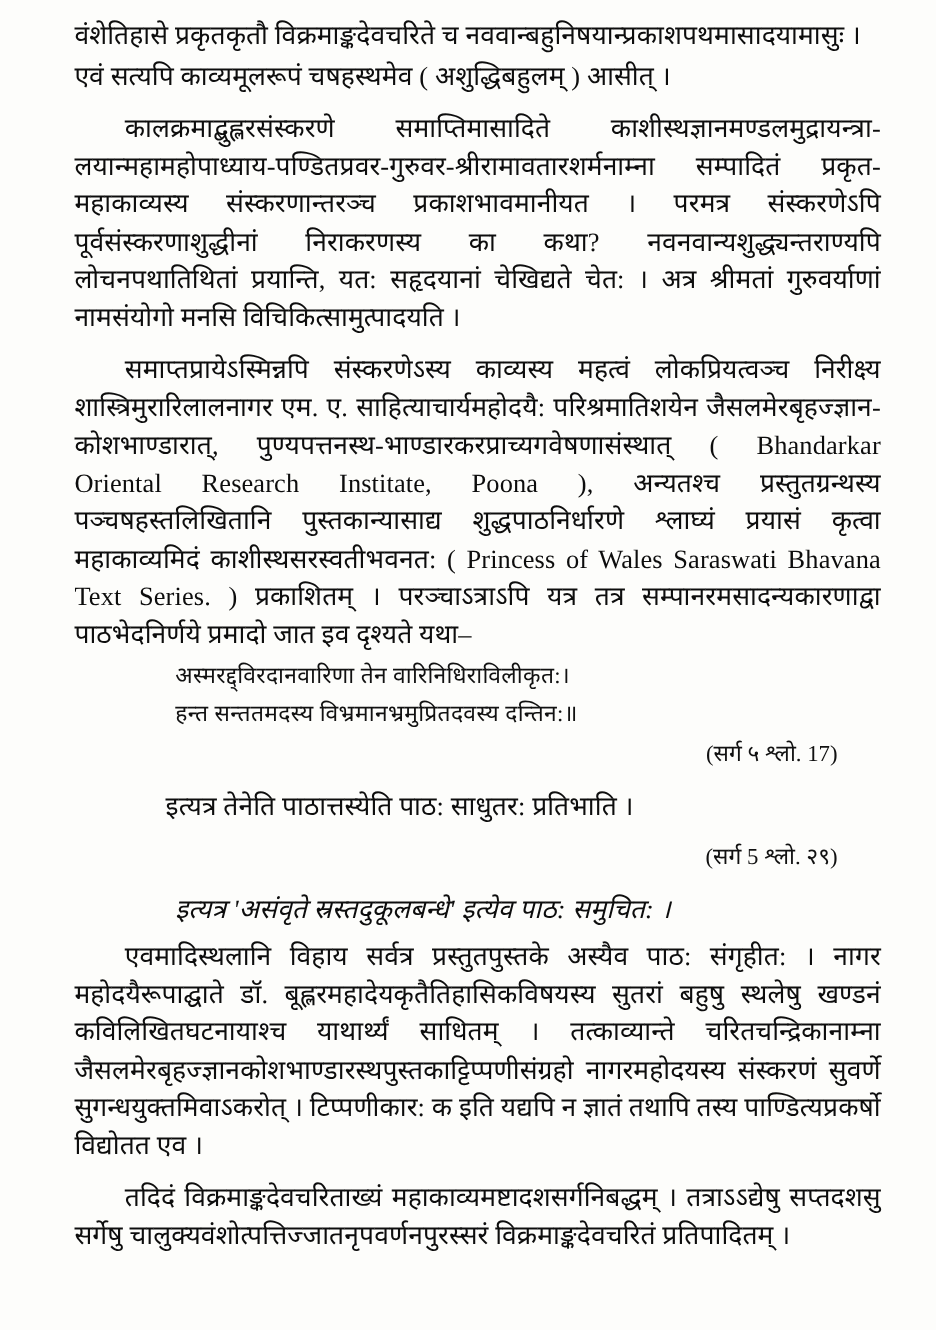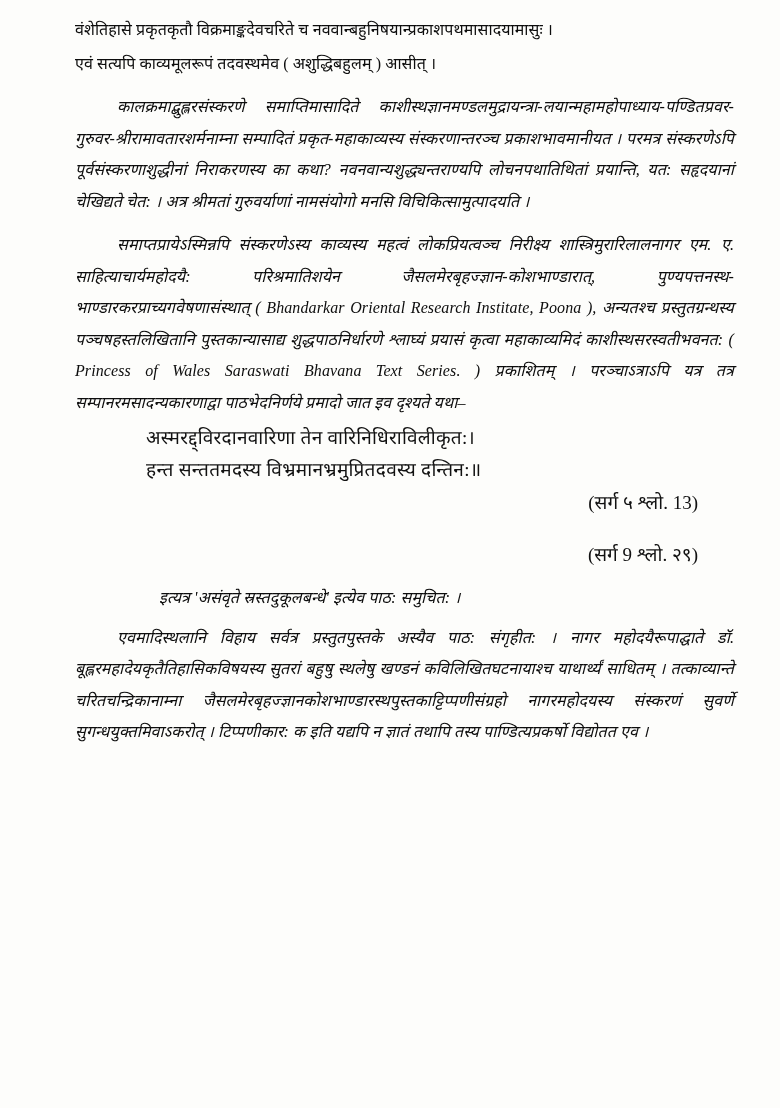--- a/index.html
+++ b/index.html
@@ -20,31 +20,30 @@
     height: 1108px;
     background: #fdfdfb;
     padding: 0;
     box-sizing: border-box;
   }
   .page-body {
     padding: 14px 46px 10px 62px;
     box-sizing: border-box;
   }
   p.para {
-    margin: 0 0 2px 13px;
-    font-size: 16px;
+    margin: 0 0 2px 0;
+    font-size: 22px;
     line-height: 31.5px;
     text-align: justify;
     text-justify: inter-word;
     color: #0d0d0d;
     letter-spacing: 0.1px;
   }
   p.para.indent {
     text-indent: 42px;
-    font-style: italic;
   }
   p.para.tight {
     margin-bottom: 0;
   }
   .blockquote {
     margin: 4px 0 0 0;
     padding-left: 84px;
     font-size: 19px;
     line-height: 32px;
   }
@@ -77,51 +76,53 @@
     padding-left: 76px;
   }
 </style>
 </head>
 <body>
 
 <div class="page">
   <div class="page-body">
 
     <p class="para">वंशेतिहासे प्रकृतकृतौ विक्रमाङ्कदेवचरिते च नववान्बहुनिषयान्प्रकाशपथमासादयामासुः ।</p>
-    <p class="para">एवं सत्यपि काव्यमूलरूपं तदवस्थमेव ( अशुद्धिबहुलम् ) आसीत् ।</p>
+    <p class="para">एवं सत्यपि काव्यमूलरूपं चषहस्थमेव ( अशुद्धिबहुलम् ) आसीत् ।</p>
 
     <div class="small-gap"></div>
 
     <p class="para indent">कालक्रमाद्बुह्लरसंस्करणे समाप्तिमासादिते काशीस्थज्ञानमण्डलमुद्रायन्त्रा-लयान्महामहोपाध्याय-पण्डितप्रवर-गुरुवर-श्रीरामावतारशर्मनाम्ना सम्पादितं प्रकृत-महाकाव्यस्य संस्करणान्तरञ्च प्रकाशभावमानीयत । परमत्र संस्करणेऽपि पूर्वसंस्करणाशुद्धीनां निराकरणस्य का कथा? नवनवान्यशुद्ध्यन्तराण्यपि लोचनपथातिथितां प्रयान्ति, यत: सहृदयानां चेखिद्यते चेत: । अत्र श्रीमतां गुरुवर्याणां नामसंयोगो मनसि विचिकित्सामुत्पादयति ।</p>
 
     <div class="small-gap"></div>
 
     <p class="para indent">समाप्तप्रायेऽस्मिन्नपि संस्करणेऽस्य काव्यस्य महत्वं लोकप्रियत्वञ्च निरीक्ष्य शास्त्रिमुरारिलालनागर एम. ए. साहित्याचार्यमहोदयै: परिश्रमातिशयेन जैसलमेरबृहज्ज्ञान-कोशभाण्डारात्, पुण्यपत्तनस्थ-भाण्डारकरप्राच्यगवेषणासंस्थात् ( Bhandarkar Oriental Research Institate, Poona ), अन्यतश्च प्रस्तुतग्रन्थस्य पञ्चषहस्तलिखितानि पुस्तकान्यासाद्य शुद्धपाठनिर्धारणे श्लाघ्यं प्रयासं कृत्वा महाकाव्यमिदं काशीस्थसरस्वतीभवनत: ( Princess of Wales Saraswati Bhavana Text Series. ) प्रकाशितम् । परञ्चाऽत्राऽपि यत्र तत्र सम्पानरमसादन्यकारणाद्वा पाठभेदनिर्णये प्रमादो जात इव दृश्यते यथा–</p>
 
     <div class="blockquote">
       <span class="vline">अस्मरद्द्विरदानवारिणा तेन  वारिनिधिराविलीकृत:।</span>
       <span class="vline">हन्त  सन्ततमदस्य विभ्रमानभ्रमुप्रितदवस्य  दन्तिन:॥</span>
     </div>
-    <div class="ref-line">(सर्ग ५ श्लो. 13)</div>
+    <div class="ref-line">(सर्ग ५ श्लो. 17)</div>
 
     <div class="mid-gap"></div>
 
+    <p class="para flush">इत्यत्र तेनेति पाठात्तस्येति पाठ: साधुतर: प्रतिभाति ।</p>
 
     <div class="mid-gap"></div>
 
 
     <div class="blockquote">
     </div>
-    <div class="ref-line">(सर्ग 9 श्लो. २९)</div>
+    <div class="ref-line">(सर्ग 5 श्लो. २९)</div>
 
     <div class="mid-gap"></div>
 
     <p class="para lead-in">इत्यत्र 'असंवृते स्रस्तदुकूलबन्धे' इत्येव पाठ: समुचित: ।</p>
 
     <div class="mid-gap"></div>
 
     <p class="para indent">एवमादिस्थलानि विहाय सर्वत्र प्रस्तुतपुस्तके अस्यैव पाठ: संगृहीत: । नागर महोदयैरूपाद्घाते डॉ. बूह्लरमहादेयकृतैतिहासिकविषयस्य सुतरां बहुषु स्थलेषु खण्डनं कविलिखितघटनायाश्च याथार्थ्यं साधितम् । तत्काव्यान्ते चरितचन्द्रिकानाम्ना जैसलमेरबृहज्ज्ञानकोशभाण्डारस्थपुस्तकाट्टिप्पणीसंग्रहो नागरमहोदयस्य संस्करणं सुवर्णे सुगन्धयुक्तमिवाऽकरोत् । टिप्पणीकार: क इति यद्यपि न ज्ञातं तथापि तस्य पाण्डित्यप्रकर्षो विद्योतत एव ।</p>
 
     <div class="small-gap"></div>
 
+    <p class="para indent tight">तदिदं विक्रमाङ्कदेवचरिताख्यं महाकाव्यमष्टादशसर्गनिबद्धम् । तत्राऽऽद्येषु सप्तदशसु सर्गेषु चालुक्यवंशोत्पत्तिज्जातनृपवर्णनपुरस्सरं विक्रमाङ्कदेवचरितं प्रतिपादितम् ।</p>
 
   </div>
 </div>
 
 </body></html>

